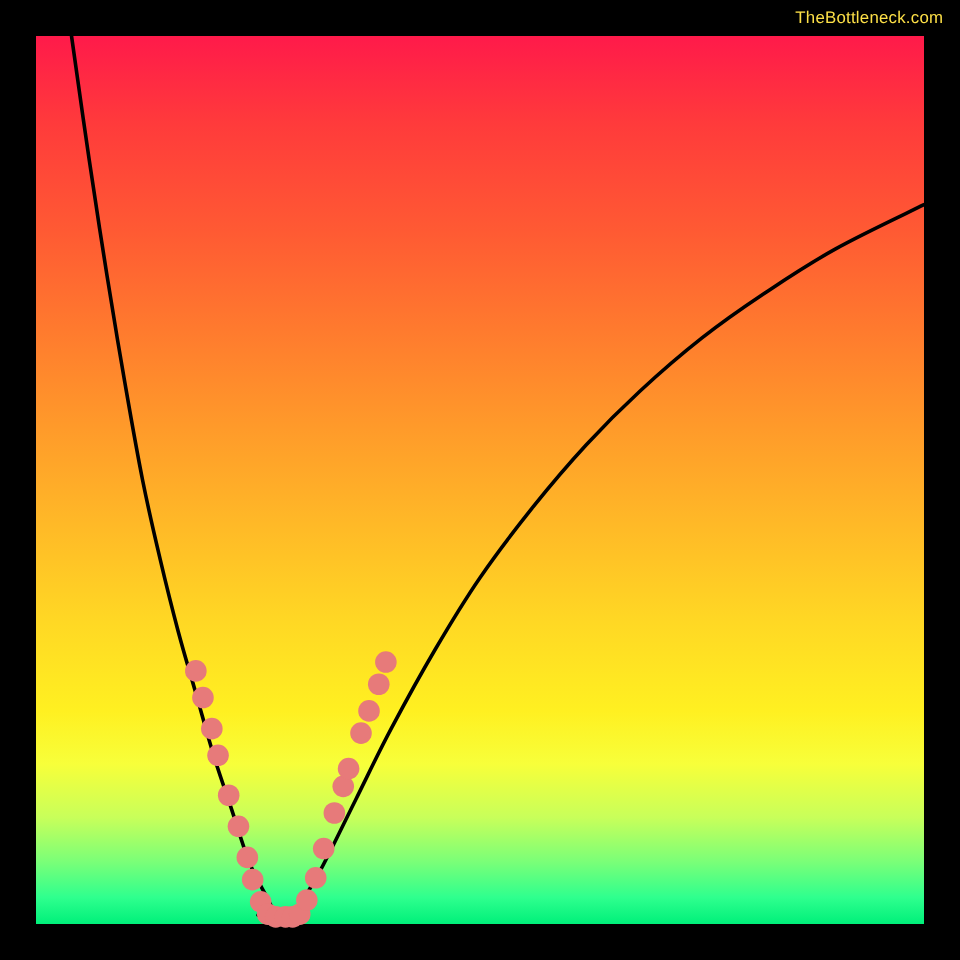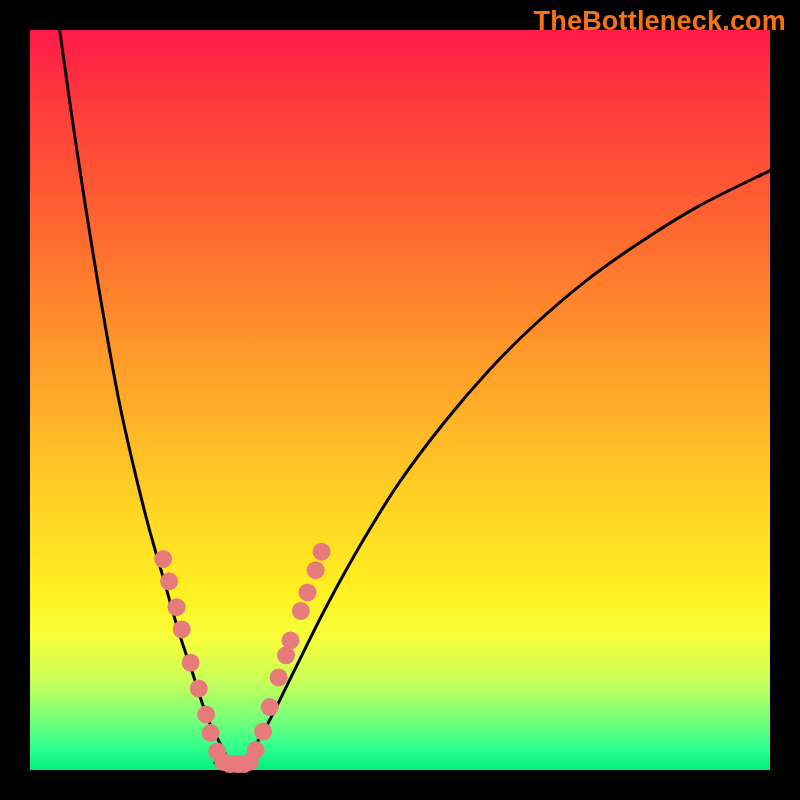--- a/index.html
+++ b/index.html
@@ -36,24 +36,24 @@
       #c8ff5a 88%,
       #7aff78 93%,
       #2fff8e 97%,
       #00f07a 100%
     );
   }
   .watermark {
     position: absolute;
     top: 6px;
     right: 14px;
-    color: #f97316;
-    font-size: 27px;
+    color: #fde047;
+    font-size: 14px;
     letter-spacing: 0.2px;
-    font-weight: 700;
+    font-weight: 400;
     user-select: none;
   }
   svg.overlay {
     position: absolute;
     left: 0;
     top: 0;
     width: 740px;
     height: 740px;
     overflow: visible;
   }

